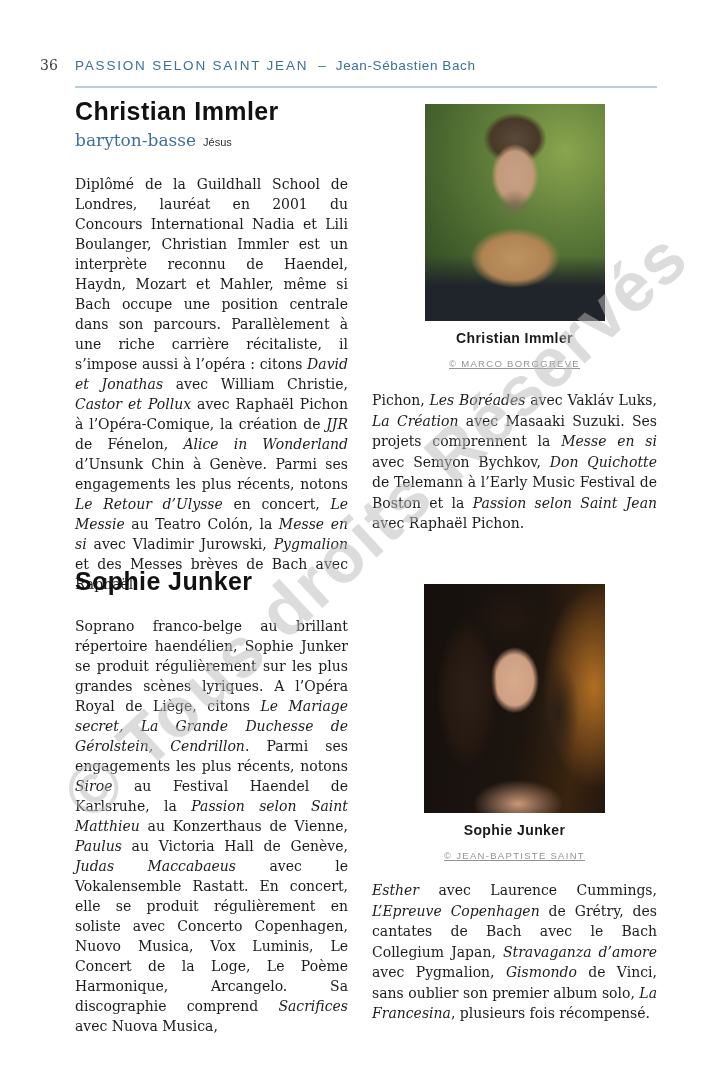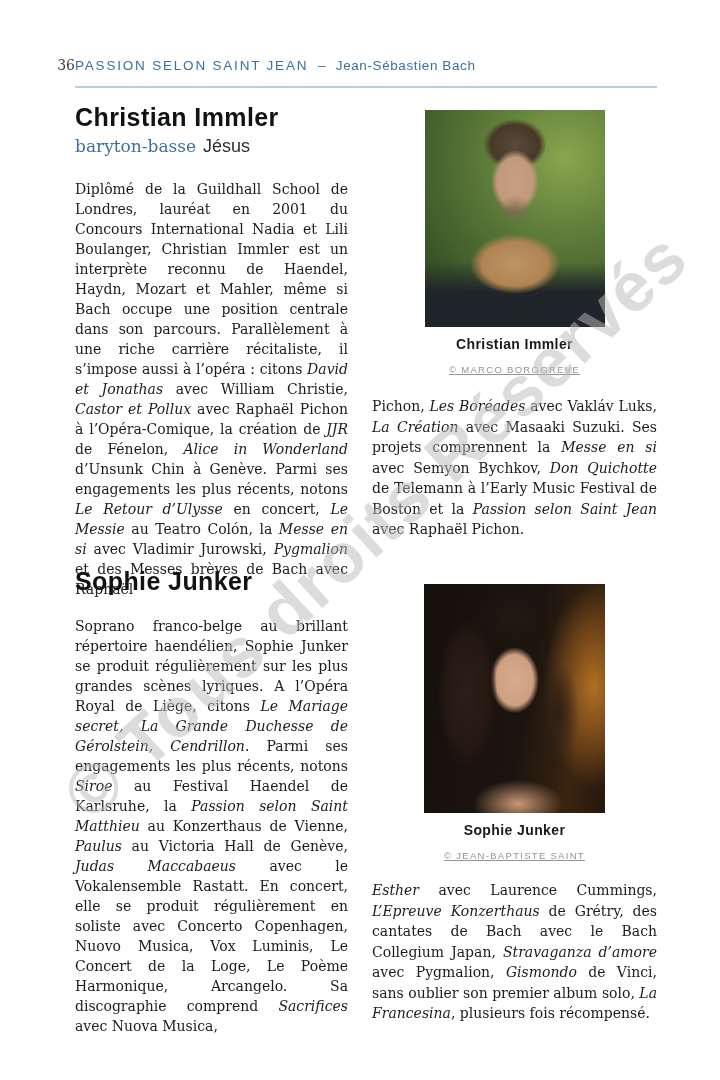--- a/index.html
+++ b/index.html
@@ -1,36 +1,36 @@
 <!DOCTYPE html>
 <html><head>
 <meta charset="utf-8">
 <style>
   html,body{margin:0;padding:0;}
   body{
     width:720px;height:1080px;position:relative;background:#ffffff;
     font-family:"Liberation Sans",sans-serif;color:#1c1c1c;overflow:hidden;
   }
   
-  .header{position:absolute;left:40px;top:57px;display:flex;align-items:baseline;text-align:right;}
+  .header{position:absolute;left:40px;top:57px;display:flex;align-items:baseline;}
   .page-num{font-family:"DejaVu Serif",serif;font-size:14px;color:#3f3f3f;width:35px;}
   .header-title{font-size:13.5px;letter-spacing:1.8px;color:#3e6f9e;font-weight:500;}
   .header-sep{font-size:13.5px;color:#3e6f9e;margin:0 10px;}
   .header-sub{font-size:13.5px;letter-spacing:0.6px;color:#3e6f9e;font-weight:500;}
   .header-rule{position:absolute;left:75px;top:86px;width:582px;height:2px;background:#b9cede;}
   
   .section{position:absolute;left:75px;width:582px;display:flex;align-items:flex-start;}
-  .section-immler{top:102px;justify-content:center;}
+  .section-immler{top:96px;justify-content:center;}
   .section-junker{top:566px;align-items:center;}
   .col-left{width:273px;}
   .col-right{width:285px;margin-left:24px;}
   .artist-name{font-size:25px;font-weight:bold;letter-spacing:0.4px;color:#121212;line-height:30px;}
   .artist-sub{margin-top:2px;line-height:24px;}
   .artist-voice{font-family:"DejaVu Serif",serif;font-size:17px;color:#3e6f9e;}
-  .artist-role{font-size:18px;color:#2e2e2e;margin-left:7px;}
+  .artist-role{font-size:11px;color:#2e2e2e;margin-left:7px;}
   .bio{
     font-family:"DejaVu Serif",serif;font-size:14px;line-height:20px;
     text-align:justify;color:#1c1c1c;hyphens:none;
   }
   .bio-left{margin-top:20px;}
   .bio-right-immler{margin-top:20px;line-height:20.5px;}
   .bio-right-junker{margin-top:18px;line-height:20.5px;}
   .bio i{font-style:italic;}
   
   .figure{text-align:center;}
@@ -98,17 +98,17 @@
   <div class="col-left">
     <div class="artist-name">Sophie Junker</div>
     <div class="bio bio-left"><span>Soprano franco-belge au brillant répertoire haendélien, Sophie Junker se produit régulièrement sur les plus grandes scènes lyriques. A l’Opéra Royal de Liège, citons </span><i>Le Mariage secret, La Grande Duchesse de Gérolstein, Cendrillon</i><span>. Parmi ses engagements les plus récents, notons </span><i>Siroe</i><span> au Festival Haendel de Karlsruhe, la </span><i>Passion selon Saint Matthieu</i><span> au Konzerthaus de Vienne, </span><i>Paulus</i><span> au Victoria Hall de Genève, </span><i>Judas Maccabaeus</i><span> avec le Vokalensemble Rastatt. En concert, elle se produit régulièrement en soliste avec Concerto Copenhagen, Nuovo Musica, Vox Luminis, Le Concert de la Loge, Le Poème Harmonique, Arcangelo. Sa discographie comprend </span><i>Sacrifices</i><span> avec Nuova Musica,</span></div>
   </div>
   <div class="col-right">
     <div class="figure">
       <div class="photo photo-junker" title="portrait-woman-dark-hair-warm-background"></div>
       <div class="caption">Sophie Junker</div>
       <div class="credit">© JEAN-BAPTISTE SAINT</div>
     </div>
-    <div class="bio bio-right-junker"><i>Esther</i><span> avec Laurence Cummings, </span><i>L’Epreuve Konzerthaus</i><span> de Grétry, des cantates de Bach avec le Bach Collegium Japan, </span><i>Stravaganza d’amore</i><span> avec Pygmalion, </span><i>Gismondo</i><span> de Vinci, sans oublier son premier album solo, </span><i>La Francesina</i><span>, plusieurs fois récompensé.</span></div>
+    <div class="bio bio-right-junker"><i>Esther</i><span> avec Laurence Cummings, </span><i>L’Epreuve Copenhagen</i><span> de Grétry, des cantates de Bach avec le Bach Collegium Japan, </span><i>Stravaganza d’amore</i><span> avec Pygmalion, </span><i>Gismondo</i><span> de Vinci, sans oublier son premier album solo, </span><i>La Francesina</i><span>, plusieurs fois récompensé.</span></div>
   </div>
 </div>
 
 <div class="watermark">© Tous droits Réservés</div>
 
 </body></html>

